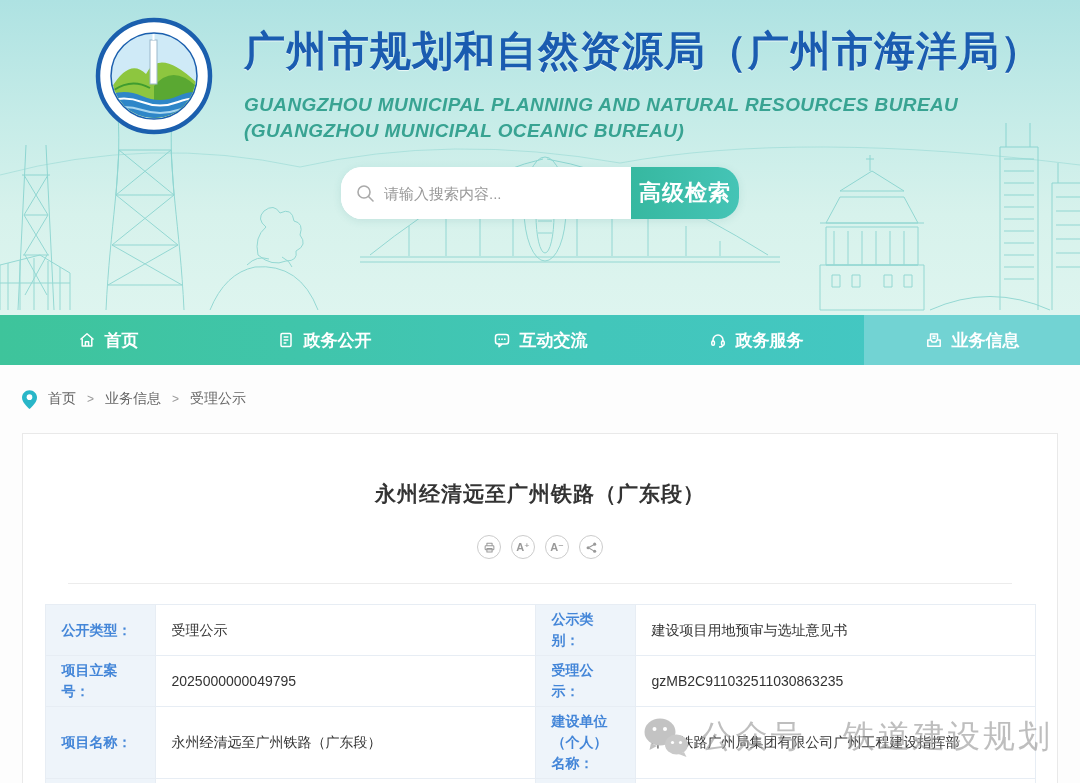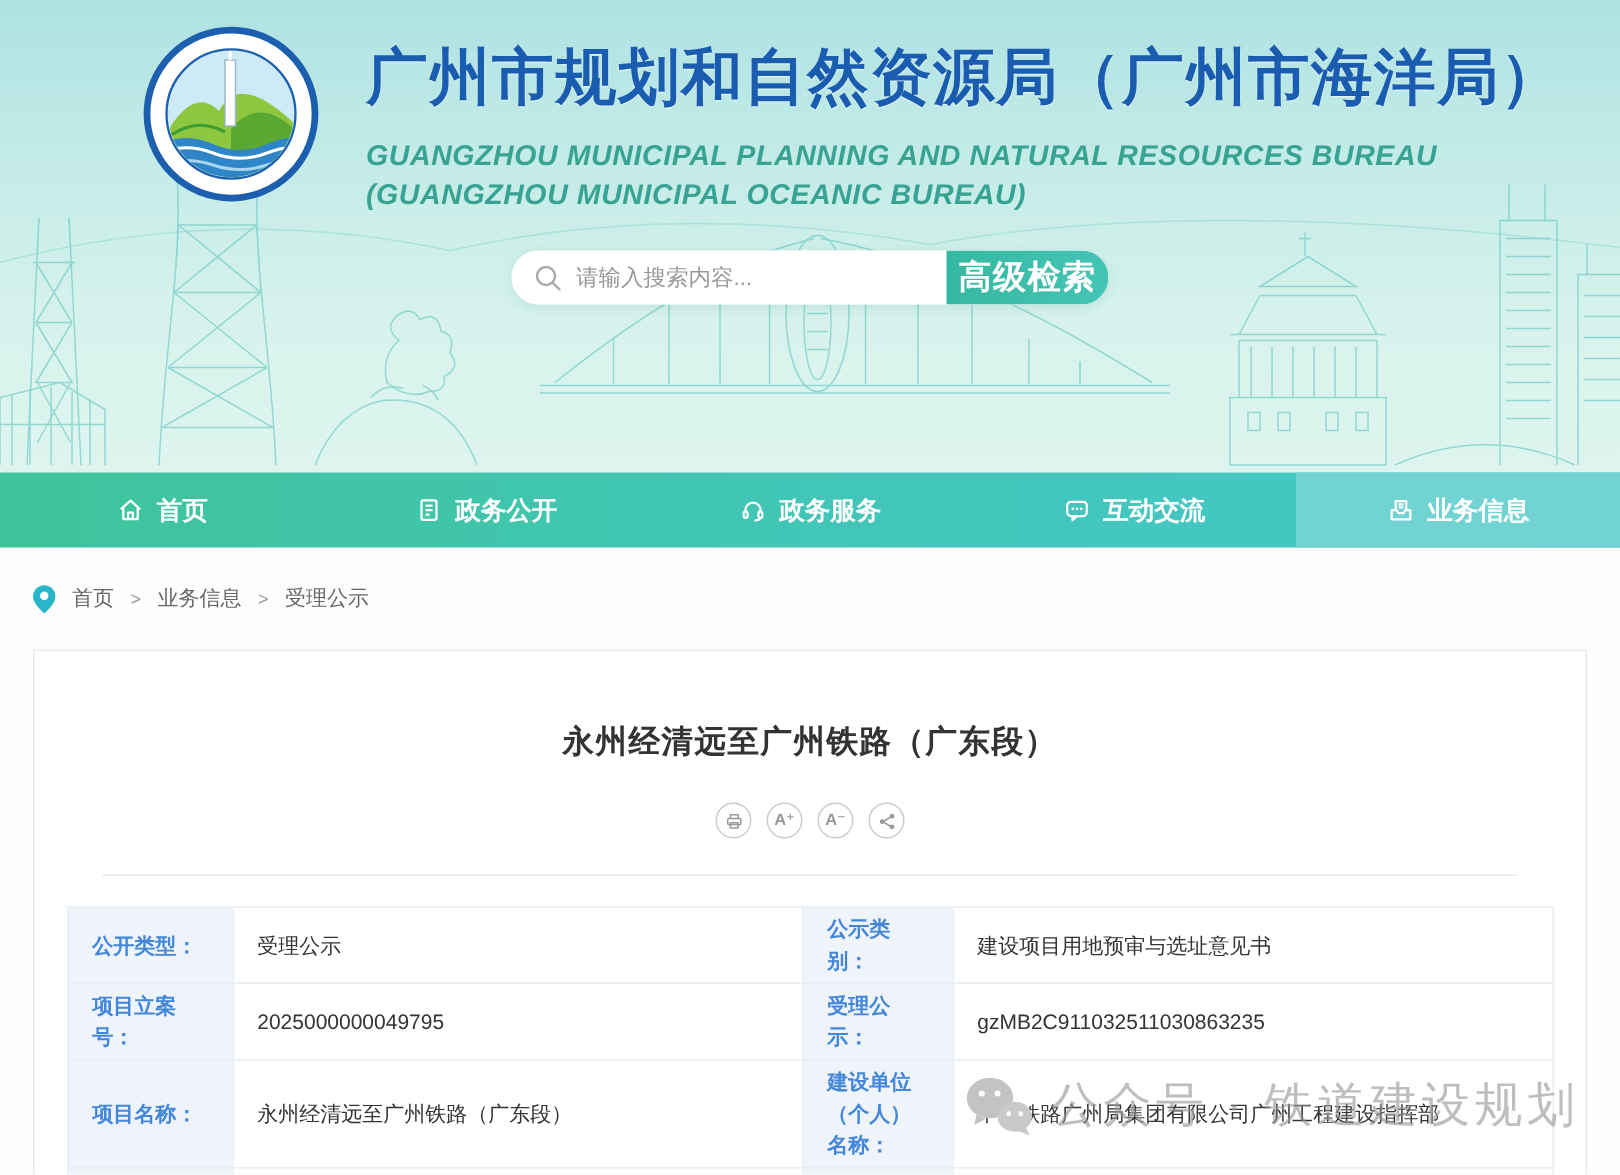--- a/index.html
+++ b/index.html
@@ -21,21 +21,21 @@
   .site-title{
     font-size:41px; font-weight:bold; color:#1a5cb0; letter-spacing:1px;
     text-shadow:0 1px 1px rgba(255,255,255,.7);
   }
   .site-sub{ font-size:19px; font-weight:bold; color:#38a392; letter-spacing:.4px;font-style:italic; }
   .site-sub.first{ margin-top:15px; }
   .site-sub.second{ margin-top:4px; }
 
   .searchbar{
     position:absolute; top:167px; left:50%; transform:translateX(-50%);
-    width:398px; height:36px; display:flex; border-radius:21px; overflow:hidden;
+    width:398px; height:52px; display:flex; border-radius:21px; overflow:hidden;
     box-shadow:0 2px 8px rgba(40,120,120,.12); z-index:3; background:#fff;
   }
   .search-input-wrap{ flex:1; display:flex; align-items:center; gap:9px; padding-left:15px; background:#fff; }
   .search-input-wrap input{
     flex:1; border:none; outline:none; background:transparent; font-size:15px; color:#333;
     font-family:inherit;
   }
   .search-input-wrap input::placeholder{ color:#999; }
   .search-btn{
     width:108px; border:none; cursor:pointer; color:#fff; font-weight:bold; font-size:22px;
@@ -187,39 +187,39 @@
       <svg width="18" height="18" viewBox="0 0 18 18" fill="none" stroke="#fff" stroke-width="1.5" stroke-linejoin="round">
         <rect x="4" y="2.5" width="10" height="13" rx="1.2"></rect>
           <path d="M6.6 6 H11.4 M6.6 9 H11.4 M6.6 12 H9.4"></path>
       </svg>
     </span>
     <span class="nav-label">政务公开</span>
   </div>
   <div class="nav-item">
     <span class="nav-icon">
       <svg width="18" height="18" viewBox="0 0 18 18" fill="none" stroke="#fff" stroke-width="1.5" stroke-linejoin="round">
-        <path d="M4 10.5 V9 a5 5 0 0 1 10 0 v1.5"></path>
-        <rect x="2.8" y="10" width="2.6" height="4.2" rx="1.2"></rect>
-          <rect x="12.6" y="10" width="2.6" height="4.2" rx="1.2"></rect>
-        <path d="M14 14.2 q-0.5 1.8 -4 1.8"></path>
-      </svg>
-    </span>
-    <span class="nav-label">政务服务</span>
-  </div>
-  <div class="nav-item">
-    <span class="nav-icon">
-      <svg width="18" height="18" viewBox="0 0 18 18" fill="none" stroke="#fff" stroke-width="1.5" stroke-linejoin="round">
         <rect x="2.5" y="3.5" width="13" height="9.5" rx="2.5"></rect>
           <path d="M6 13 V15.8 L9.2 13"></path>
         <circle cx="6.2" cy="8.2" r="0.9" fill="#fff" stroke="none"></circle>
           <circle cx="9" cy="8.2" r="0.9" fill="#fff" stroke="none"></circle>
           <circle cx="11.8" cy="8.2" r="0.9" fill="#fff" stroke="none"></circle>
       </svg>
     </span>
     <span class="nav-label">互动交流</span>
+  </div>
+  <div class="nav-item">
+    <span class="nav-icon">
+      <svg width="18" height="18" viewBox="0 0 18 18" fill="none" stroke="#fff" stroke-width="1.5" stroke-linejoin="round">
+        <path d="M4 10.5 V9 a5 5 0 0 1 10 0 v1.5"></path>
+        <rect x="2.8" y="10" width="2.6" height="4.2" rx="1.2"></rect>
+          <rect x="12.6" y="10" width="2.6" height="4.2" rx="1.2"></rect>
+        <path d="M14 14.2 q-0.5 1.8 -4 1.8"></path>
+      </svg>
+    </span>
+    <span class="nav-label">政务服务</span>
   </div>
   <div class="nav-item active">
     <span class="nav-icon">
       <svg width="18" height="18" viewBox="0 0 18 18" fill="none" stroke="#fff" stroke-width="1.5" stroke-linejoin="round">
         <path d="M5.5 8.5 V3 H12.5 V8.5"></path>
           <path d="M7.4 5.2 H10.6 M7.4 7.2 H10.6"></path>
         <path d="M2.8 9 H6 l1.2 2 h3.6 L12 9 h3.2 V15.2 H2.8 Z"></path>
       </svg>
     </span>
     <span class="nav-label">业务信息</span>

